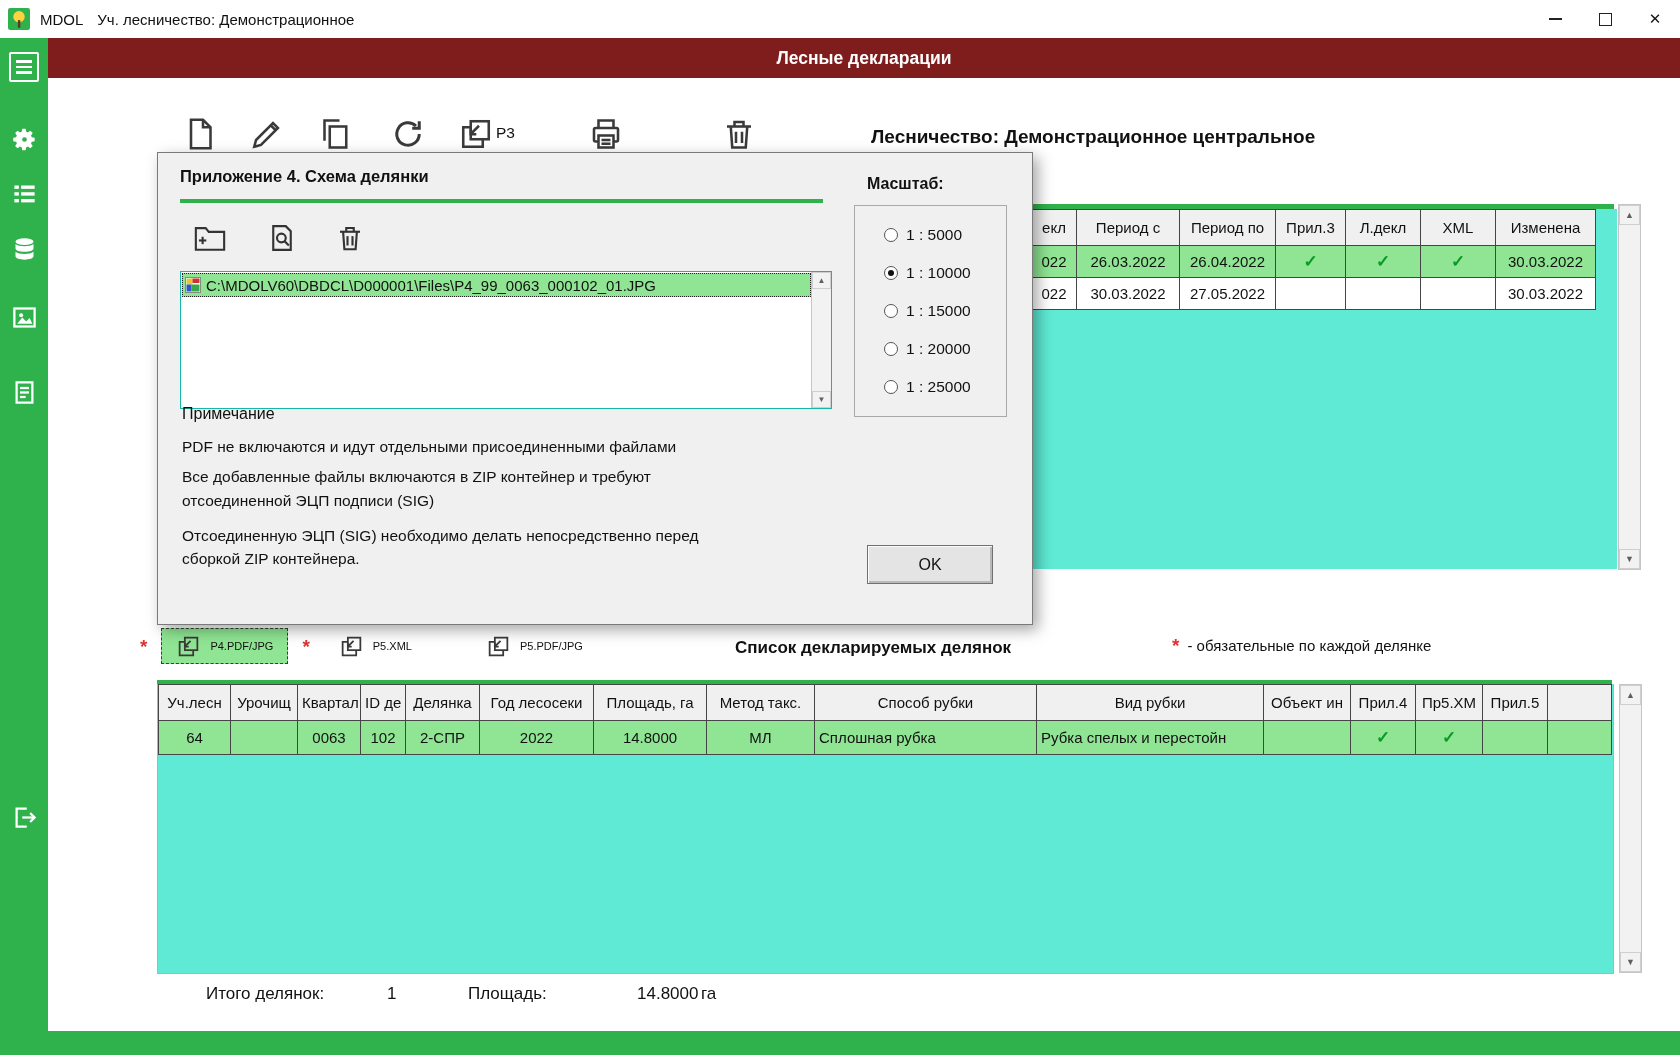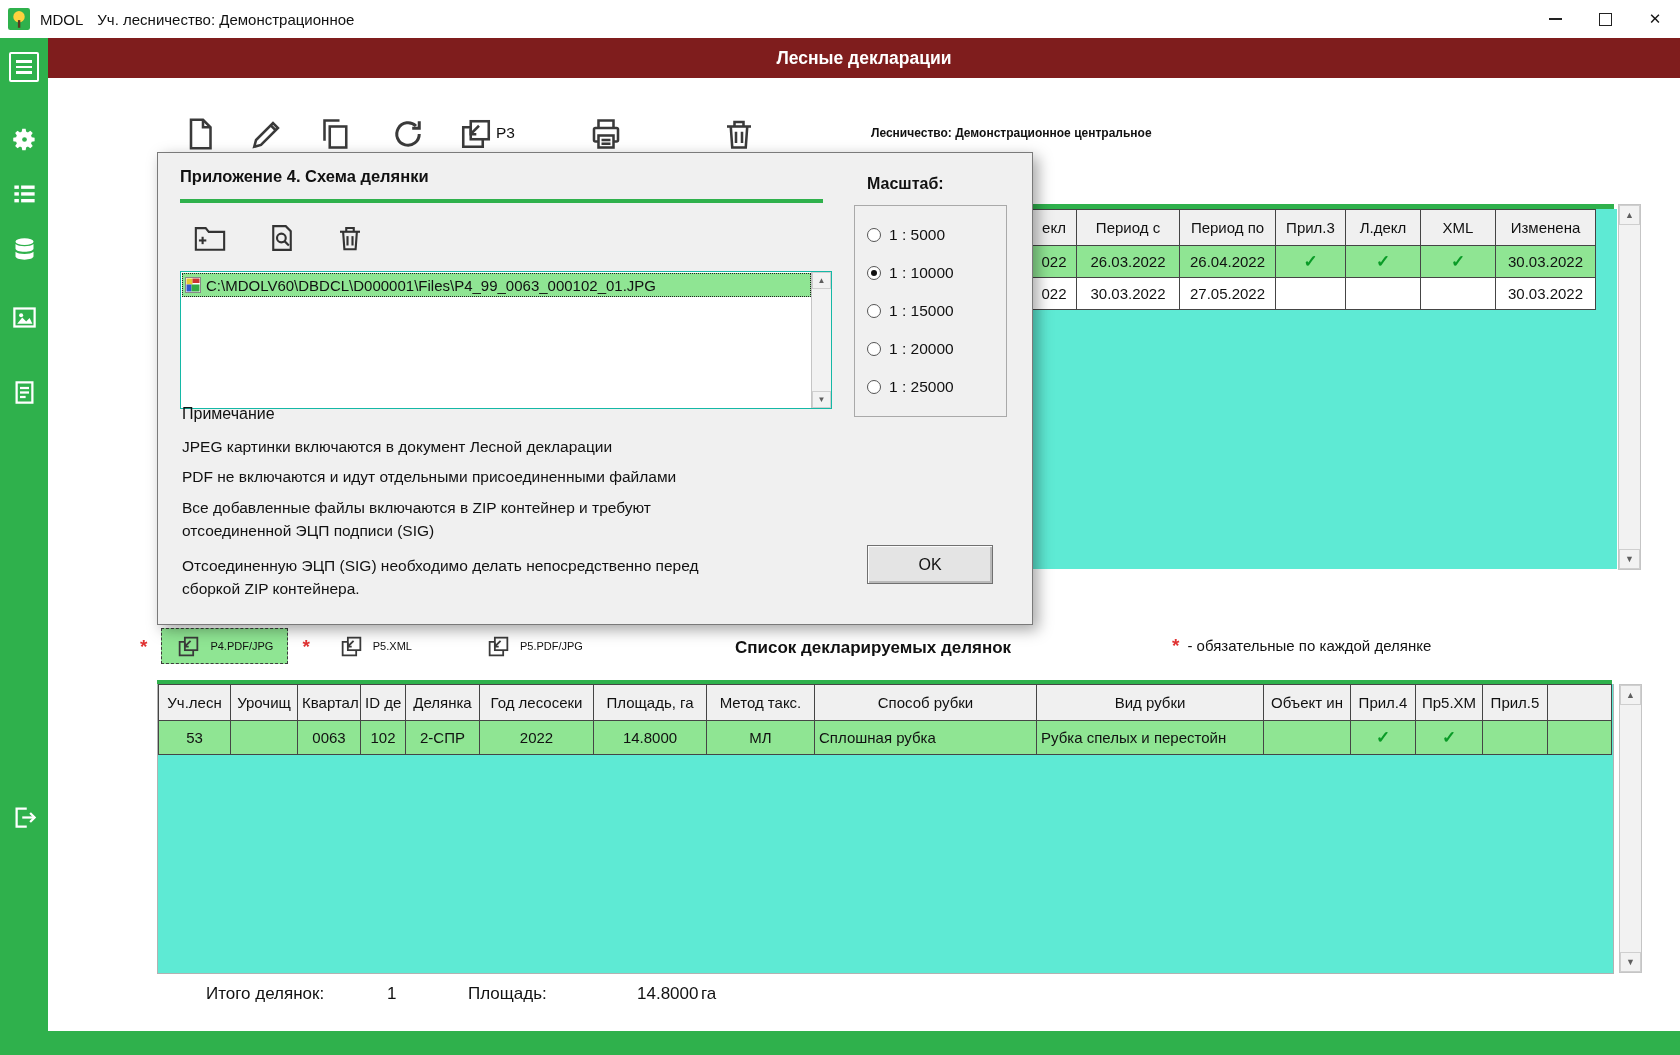--- a/index.html
+++ b/index.html
@@ -24,21 +24,21 @@
   .bottom-band{left:0;top:1031px;width:1680px;height:24px;background:#2fb14c}
   .side-btn{position:absolute;left:11px;width:27px;height:27px}
   .hamburger{position:absolute;left:9px;top:14px;width:30px;height:30px;border:2px solid #fff;border-radius:2px;
              display:flex;flex-direction:column;justify-content:center;gap:3px;align-items:center;box-sizing:border-box}
   .hamburger i{display:block;width:16px;height:2.4px;background:#fff}
 
   
   .toolbtn{position:absolute;top:116px;width:36px;height:36px}
   .p3-label{position:absolute;left:496px;top:124px;font-size:15.5px}
 
-  .forestry{position:absolute;left:871px;top:126px;font-size:12px;font-weight:bold}
+  .forestry{position:absolute;left:871px;top:126px;font-size:19px;font-weight:bold}
 
   
   table{border-collapse:collapse;table-layout:fixed;font-size:15px;background:#fff}
   th,td{border:1px solid #454545;white-space:nowrap;overflow:hidden;padding:0 4px}
   th{background:#f0f0f0;font-weight:normal;height:35px}
   td{height:31px;text-align:center}
   #plots-table td{height:33px}
   tr.sel td{background:#8fe593}
   td.check,th.check{color:#0a9b27;font-size:17px;font-weight:bold}
   td.left{text-align:left}
@@ -63,21 +63,21 @@
   .lb-scroll{position:absolute;right:0;top:0;bottom:0;width:19px;background:#f2f2f2;border-left:1px solid #c5c5c5;
              display:flex;flex-direction:column;justify-content:space-between}
   .lb-btn{height:17px;display:flex;align-items:center;justify-content:center;font-size:8px;color:#5e5e5e;
           background:#f2f2f2;border:1px solid #cfcfcf;box-sizing:border-box}
   .note-head{position:absolute;left:24px;top:252px;font-weight:normal;font-size:16px}
   .notes{position:absolute;left:24px;top:282px;width:565px}
   .notes p{margin:0 0 7px 0;font-size:15.5px;line-height:1.5}
   .notes p.gap{margin-top:12px}
   .scale-label{position:absolute;left:709px;top:22px;font-weight:bold;font-size:16px}
   .groupbox{position:absolute;left:696px;top:52px;width:153px;height:212px;border:1px solid #a9a9a9;
-            box-sizing:border-box;padding:10px 0 0 12px}
+            box-sizing:border-box;padding:10px 0 0 29px}
   .radio-row{display:flex;align-items:center;gap:8px;height:38px;font-size:15.5px}
   .radio{width:14px;height:14px;border:1px solid #555;border-radius:50%;background:#fff;position:relative;box-sizing:border-box;flex:0 0 auto}
   .radio.checked::after{content:"";position:absolute;left:3px;top:3px;width:6px;height:6px;border-radius:50%;background:#111}
   .okbtn{position:absolute;left:709px;top:392px;width:124px;height:37px;background:#e4e4e4;border:1px solid #707070;
          box-shadow:inset 1px 1px 0 #fbfbfb, inset -2px -2px 0 #b9b9b9;font-size:16px;
          display:flex;align-items:center;justify-content:center}
 
   
   .tabs-row{position:absolute;left:140px;top:626px;height:40px;display:flex;align-items:center;gap:14px}
   .tab{display:flex;align-items:center;gap:9px;height:36px;padding:0 14px;font-size:11px;border:1px dashed transparent;box-sizing:border-box}
@@ -292,21 +292,20 @@
       <span>C:\MDOLV60\DBDCL\D000001\Files\P4_99_0063_000102_01.JPG</span>
     </div>
     <div class="lb-scroll">
       <div class="lb-btn">▲</div>
       <div class="lb-btn">▼</div>
     </div>
   </div>
 
   <div class="note-head">Примечание</div>
   <div class="notes">
-    <p>JPEG картинки включаются в документ Лесной декларации</p>
     <p>PDF не включаются и идут отдельными присоединенными файлами</p>
     <p>Все добавленные файлы включаются в ZIP контейнер и требуют отсоединенной ЭЦП подписи (SIG)</p>
     <p class="gap">Отсоединенную ЭЦП (SIG) необходимо делать непосредственно перед сборкой ZIP контейнера.</p>
   </div>
 
   <div class="scale-label">Масштаб:</div>
   <div class="groupbox">
       <div class="radio-row">
         <span class="radio"></span>
         <span>1 : 5000</span>
@@ -404,21 +403,21 @@
           <th>Вид рубки</th>
           <th>Объект ин</th>
           <th>Прил.4</th>
           <th>Пр5.ХМ</th>
           <th>Прил.5</th>
           <th></th>
         </tr>
       </thead>
       <tbody>
         <tr class="sel">
-          <td>53</td>
+          <td>64</td>
           <td></td>
           <td>0063</td>
           <td>102</td>
           <td>2-СПР</td>
           <td>2022</td>
           <td>14.8000</td>
           <td>МЛ</td>
           <td class="left">Сплошная рубка</td>
           <td class="left">Рубка спелых и перестойн</td>
           <td></td>

